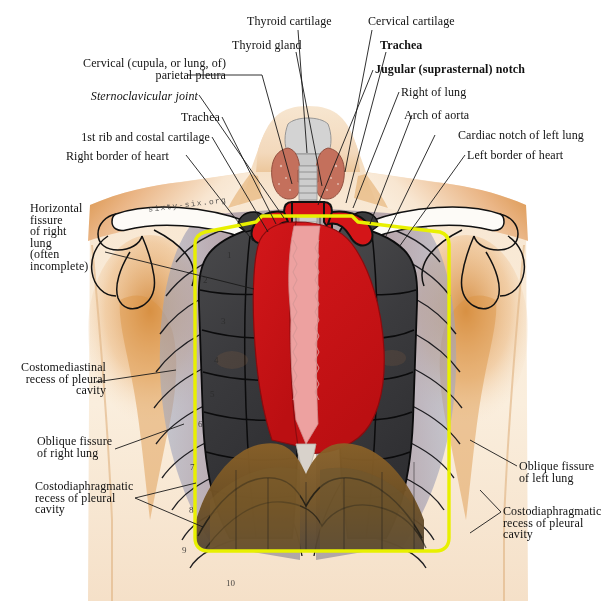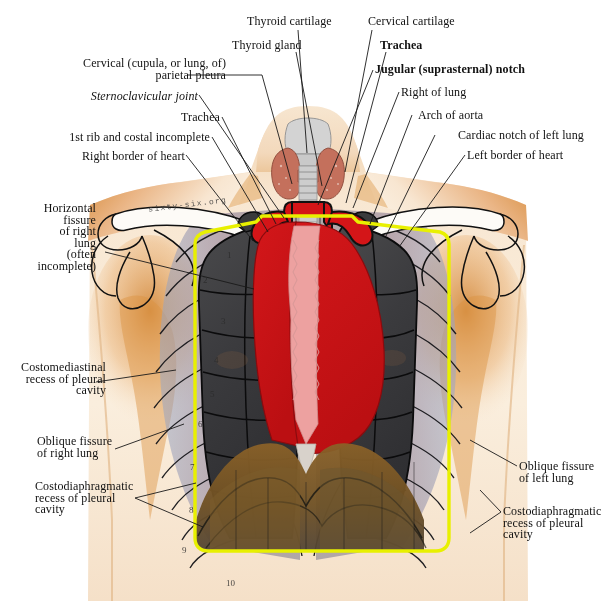--- a/index.html
+++ b/index.html
@@ -362,39 +362,39 @@
 
   <div id="labels-layer">
       <div class="lbl l" style="left: 247px; top: 16px;">Thyroid cartilage</div>
       <div class="lbl l" style="left: 368px; top: 16px;">Cervical cartilage</div>
       <div class="lbl l" style="left: 232px; top: 40px;">Thyroid gland</div>
       <div class="lbl l" style="left: 380px; top: 40px; font-weight: bold;">Trachea</div>
       <div class="lbl r" style="left: 18px; top: 58px; width: 208px;">Cervical (cupula, or lung, of)
 parietal pleura</div>
       <div class="lbl r" style="left: 18px; top: 91px; width: 180px; font-style: italic;">Sternoclavicular joint</div>
       <div class="lbl r" style="left: 18px; top: 112px; width: 202px;">Trachea</div>
-      <div class="lbl r" style="left: 18px; top: 132px; width: 192px;">1st rib and costal incomplete</div>
-      <div class="lbl r" style="left: 18px; top: 151px; width: 167px;">Right border of heart</div>
-      <div class="lbl l" style="left: 18px; top: 203px; width: 78px; text-align: right;">Horizontal
+      <div class="lbl r" style="left: 18px; top: 132px; width: 192px;">1st rib and costal cartilage</div>
+      <div class="lbl r" style="left: 2px; top: 151px; width: 167px;">Right border of heart</div>
+      <div class="lbl l" style="left: 30px; top: 203px; width: 78px;">Horizontal
 fissure
 of right
 lung
 (often
 incomplete)</div>
       <div class="lbl r" style="left: 6px; top: 362px; width: 100px;">Costomediastinal
 recess of pleural
 cavity</div>
       <div class="lbl l" style="left: 37px; top: 436px; width: 100px;">Oblique fissure
 of right lung</div>
       <div class="lbl l" style="left: 35px; top: 481px; width: 112px;">Costodiaphragmatic
 recess of pleural
 cavity</div>
       <div class="lbl l" style="left: 375px; top: 64px; width: 180px; font-weight: bold;">Jugular (suprasternal) notch</div>
       <div class="lbl l" style="left: 401px; top: 87px; width: 120px;">Right of lung</div>
-      <div class="lbl l" style="left: 418px; top: 110px; width: 120px;">Arch of aorta</div>
+      <div class="lbl l" style="left: 404px; top: 110px; width: 120px;">Arch of aorta</div>
       <div class="lbl l" style="left: 414px; top: 130px; width: 170px; padding-left: 44px;">Cardiac notch of left lung</div>
       <div class="lbl l" style="left: 467px; top: 150px; width: 145px;">Left border of heart</div>
       <div class="lbl l" style="left: 519px; top: 461px; width: 110px;">Oblique fissure
 of left lung</div>
       <div class="lbl l" style="left: 503px; top: 506px; width: 115px;">Costodiaphragmatic
 recess of pleural
 cavity</div>
     </div>
   <div id="ribnum-layer">
       <div class="ribnum" style="left: 227px; top: 250px;">1</div>

